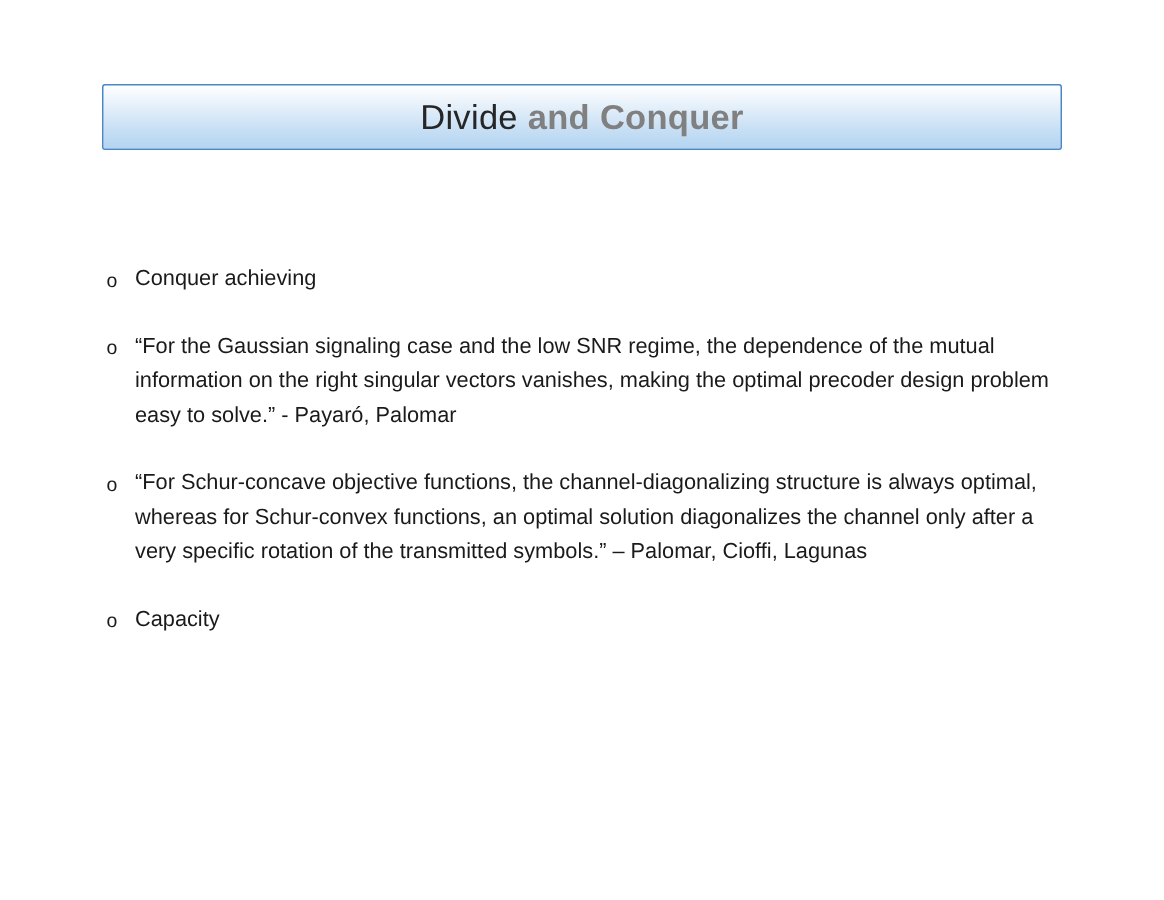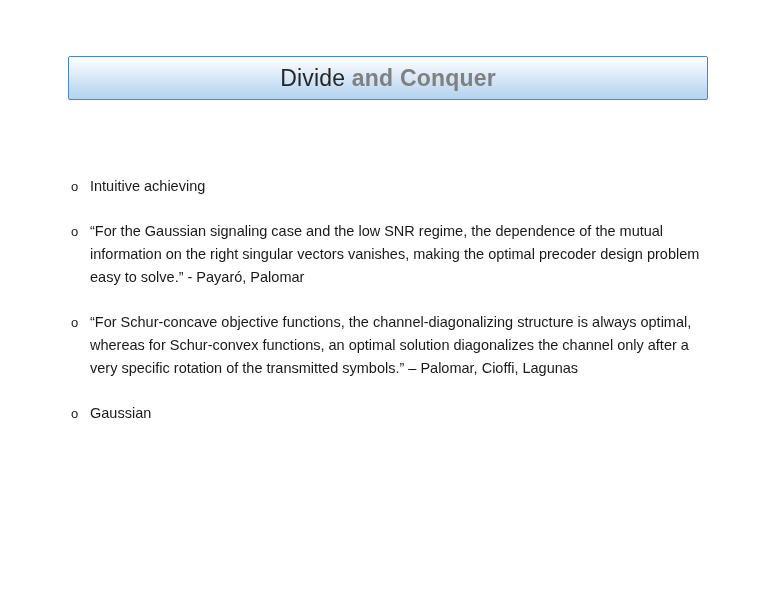--- a/index.html
+++ b/index.html
@@ -82,33 +82,33 @@
   <div class="title-bar">
     <div class="title-text">
       <span class="title-strong">Divide</span><span class="title-rest"> and Conquer</span>
     </div>
   </div>
 
   <div class="bullets">
 
     <div class="bullet-row">
       <div class="bullet-marker">o</div>
-      <div class="bullet-text">Intuitive achieving</div>
+      <div class="bullet-text">Conquer achieving</div>
     </div>
 
     <div class="bullet-row">
       <div class="bullet-marker">o</div>
       <div class="bullet-text">“For the Gaussian signaling case and the low SNR regime, the dependence of the mutual information on the right singular vectors vanishes, making the optimal precoder design problem easy to solve.”  - Payaró, Palomar</div>
     </div>
 
     <div class="bullet-row">
       <div class="bullet-marker">o</div>
       <div class="bullet-text">“For Schur-concave objective functions, the channel-diagonalizing structure is always optimal, whereas for Schur-convex functions, an optimal solution diagonalizes the channel only after a very specific rotation of the transmitted symbols.” – Palomar, Cioffi, Lagunas</div>
     </div>
 
     <div class="bullet-row">
       <div class="bullet-marker">o</div>
-      <div class="bullet-text">Gaussian</div>
+      <div class="bullet-text">Capacity</div>
     </div>
 
   </div>
 
 </div>
 
 </body></html>

